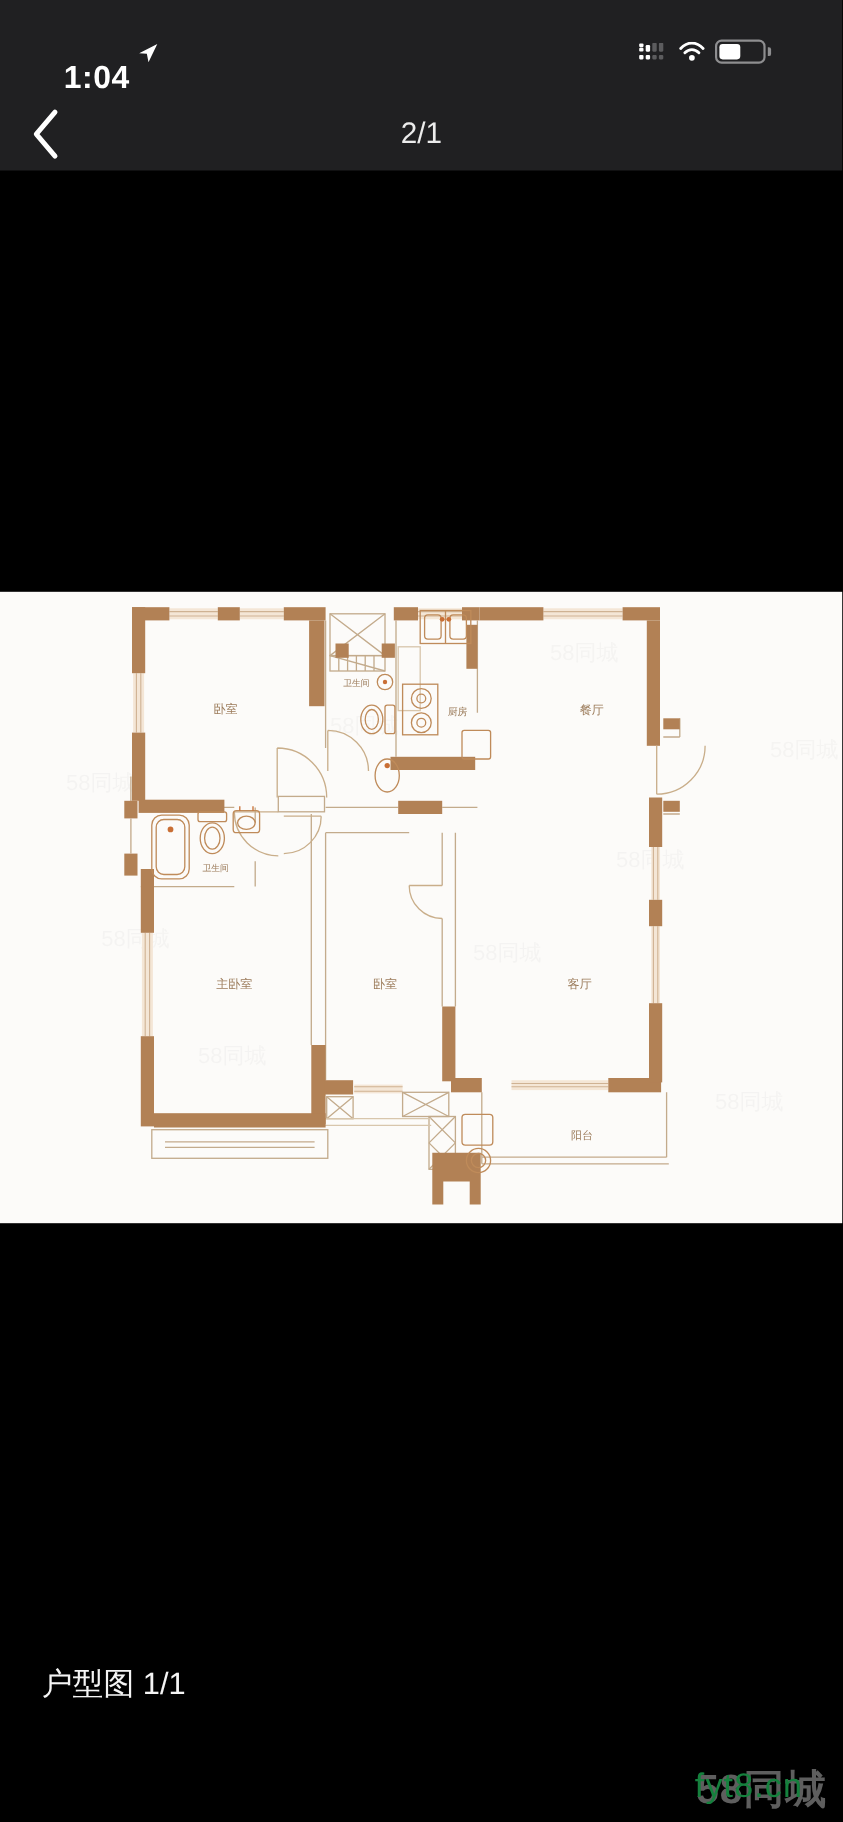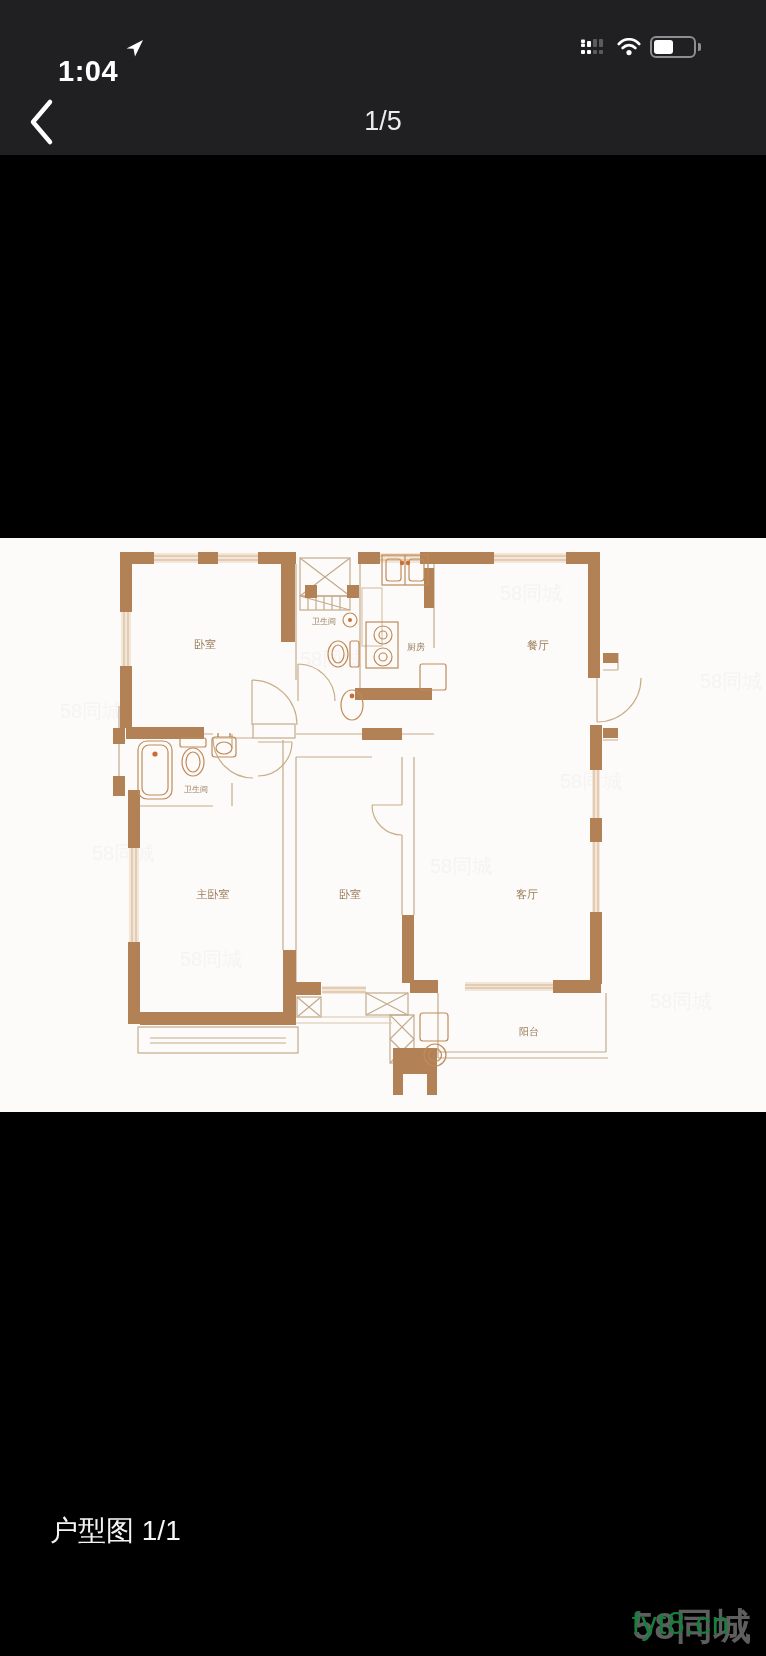--- a/index.html
+++ b/index.html
@@ -17,21 +17,21 @@
   .battery .fill{position:absolute;left:4px;top:4px;bottom:4px;width:19px;background:#fff;border-radius:3px;}
   .battery .nub{position:absolute;right:-5px;top:7px;width:3px;height:8px;background:#8e8e90;border-radius:0 2px 2px 0;}
   .nav-bar{position:absolute;top:88px;left:0;right:0;height:67px;}
   .back-btn{position:absolute;left:26px;top:8px;width:48px;height:52px;display:flex;align-items:center;}
   .page-indicator{position:absolute;left:0;right:0;top:0;height:67px;display:flex;align-items:center;
                   justify-content:center;color:#ececec;font-size:27px;}
   
   .photo-strip{position:absolute;top:538px;left:0;width:766px;height:574px;background:#fcfbf9;}
   .photo-strip svg{display:block;}
   
-  .caption{position:absolute;left:38px;top:1512px;color:#f4f4f4;font-size:28px;margin-left:12px;}
+  .caption{position:absolute;left:38px;top:1512px;color:#f4f4f4;font-size:28px;}
   .wm{position:absolute;right:14px;top:1602px;width:180px;height:50px;}
   .wm-brand{position:absolute;right:0;top:0;color:#5e5e5e;font-size:37px;font-weight:700;letter-spacing:1px;}
   .wm-site{position:absolute;right:22px;top:4px;color:#15803d;font-size:31px;font-weight:400;letter-spacing:1px;}
 </style>
 </head>
 <body>
 
 <div class="phone">
 
   <div class="top-chrome">
@@ -65,21 +65,21 @@
             <div class="nub"></div>
         </div>
       </div>
     </div>
     <div class="nav-bar">
       <div class="back-btn">
         <svg width="30" height="52" viewBox="0 0 30 52">
           <polyline points="24,6 7,26 24,46" fill="none" stroke="#fff" stroke-width="4.5" stroke-linecap="round" stroke-linejoin="round"></polyline>
         </svg>
       </div>
-      <div class="page-indicator">1/5</div>
+      <div class="page-indicator">2/1</div>
     </div>
   </div>
 
   <div class="photo-strip">
     <svg width="766" height="574" viewBox="0 0 766 574">
 
       <g id="faint-tiles" font-size="20" fill="#8a8a8a" opacity="0.06">
           <text x="60" y="180">58同城</text>
           <text x="300" y="128">58同城</text>
           <text x="560" y="250">58同城</text>

